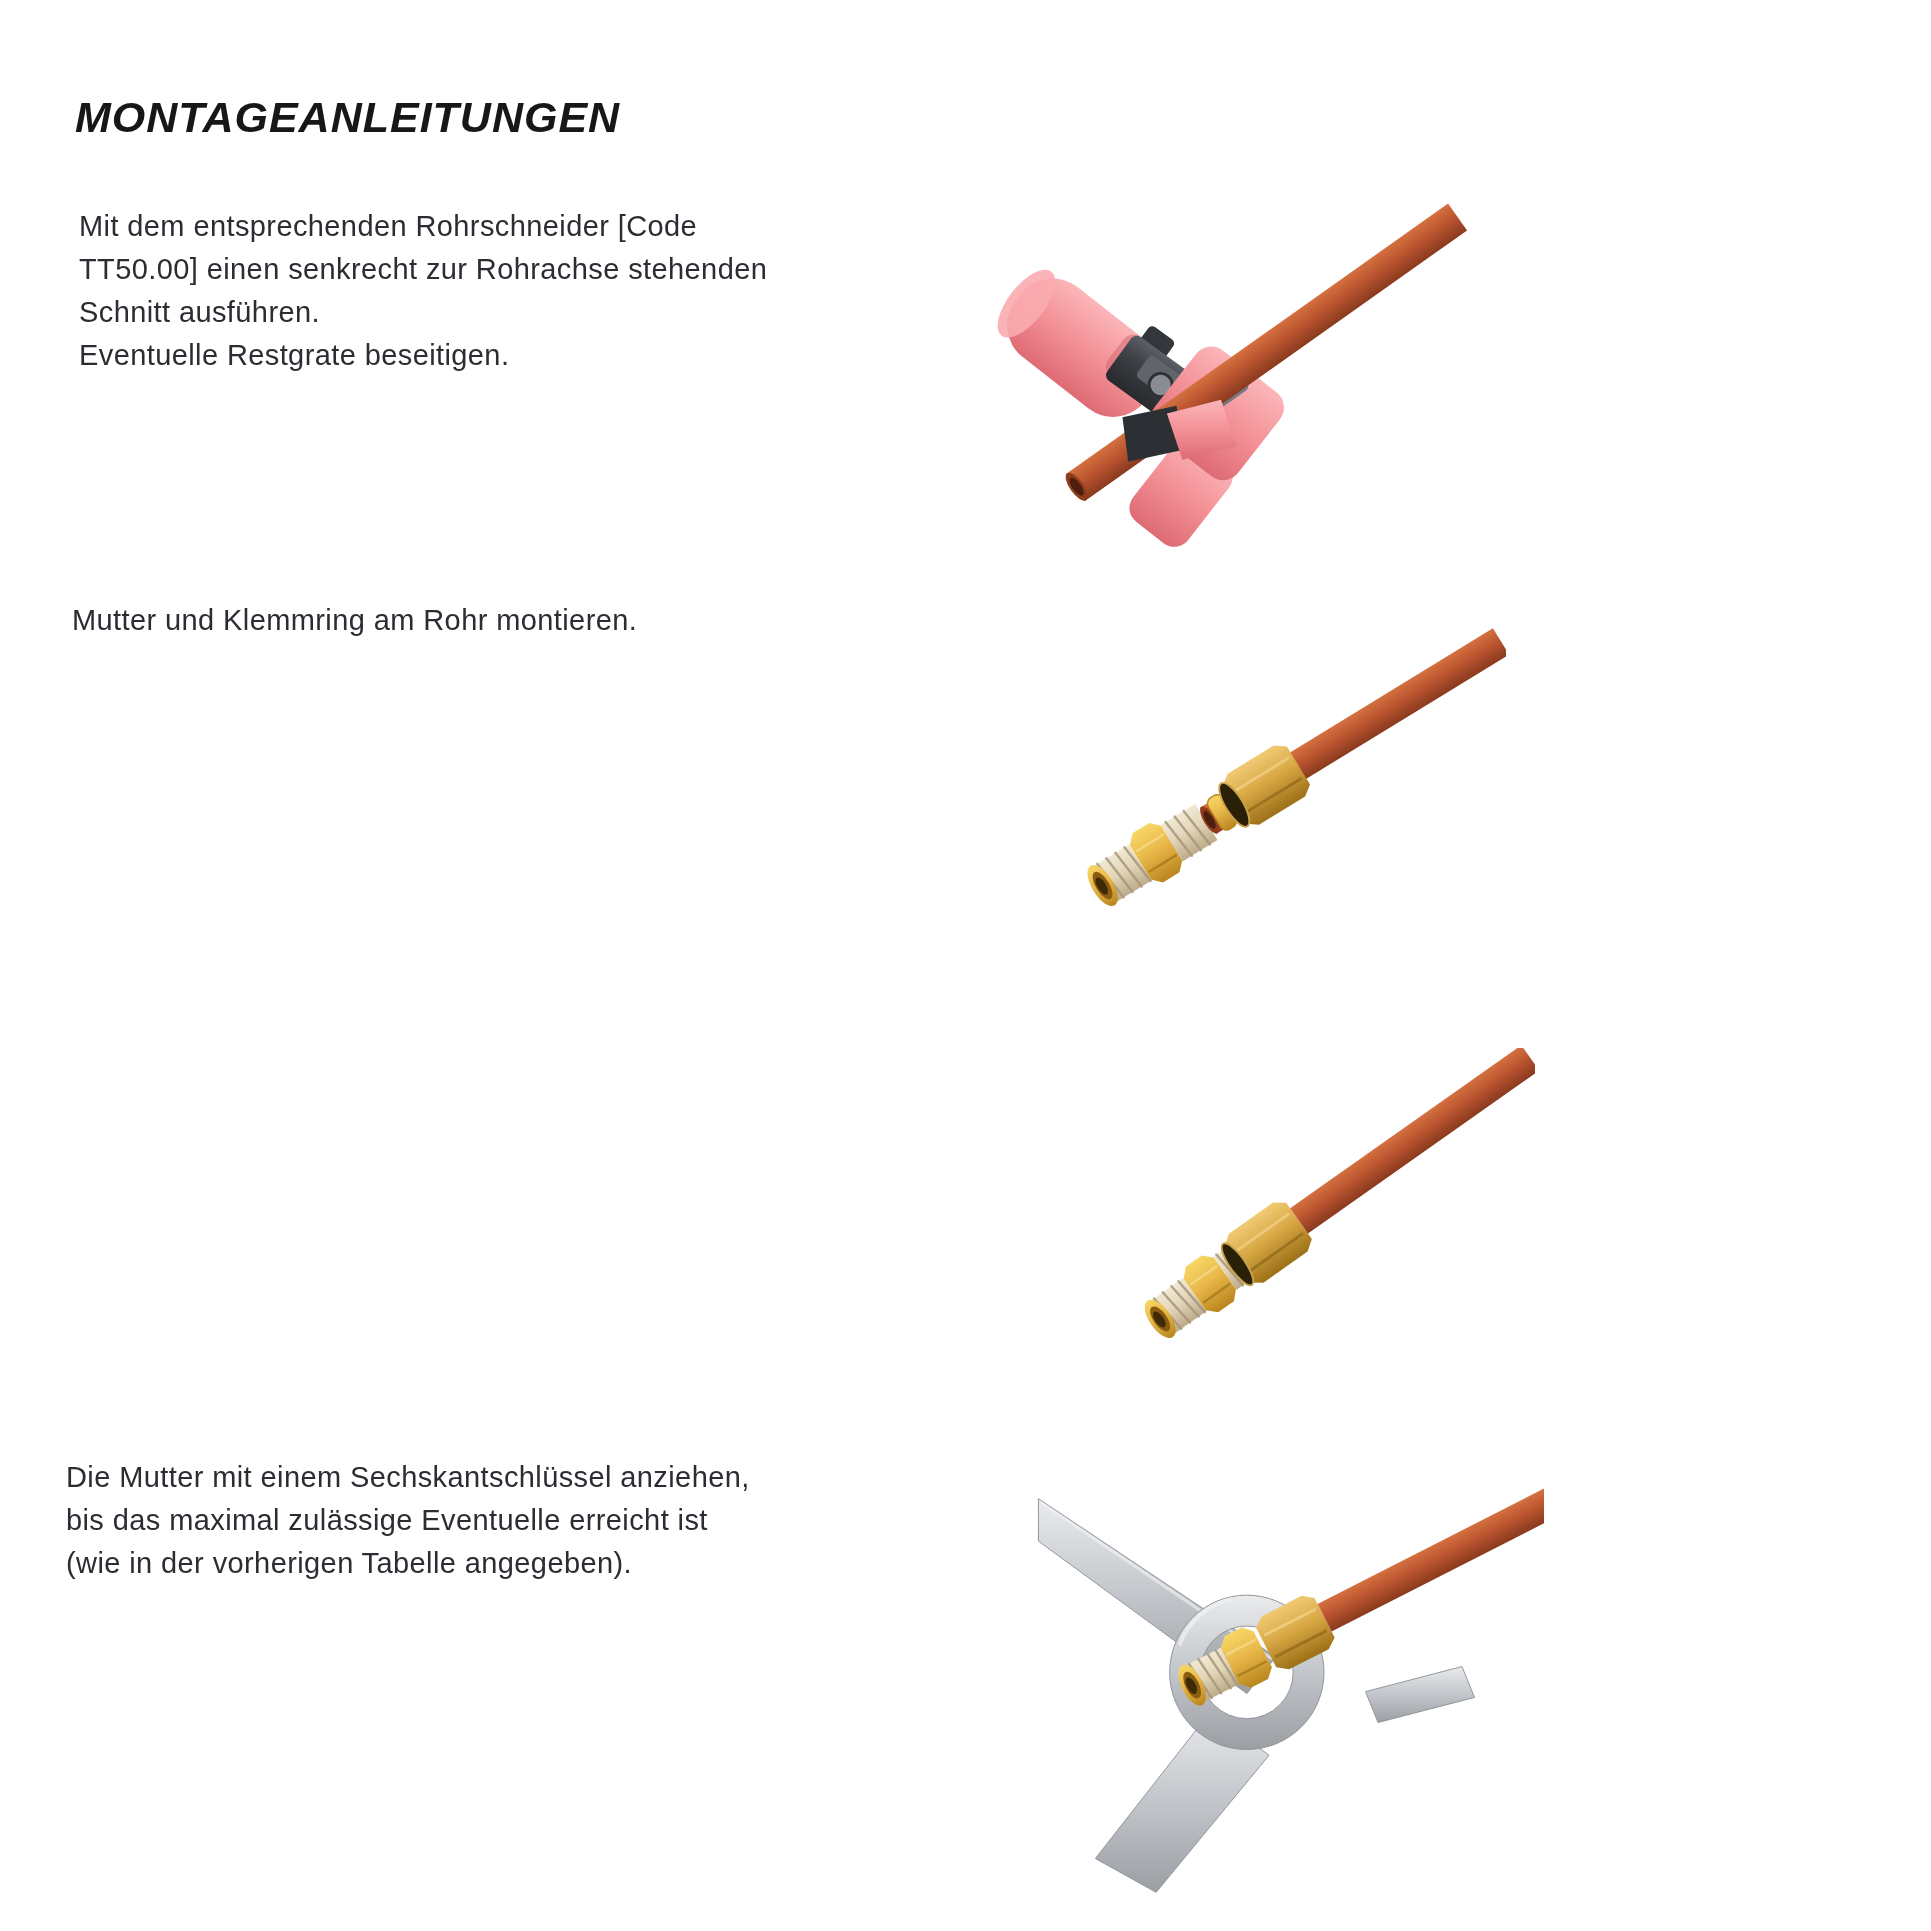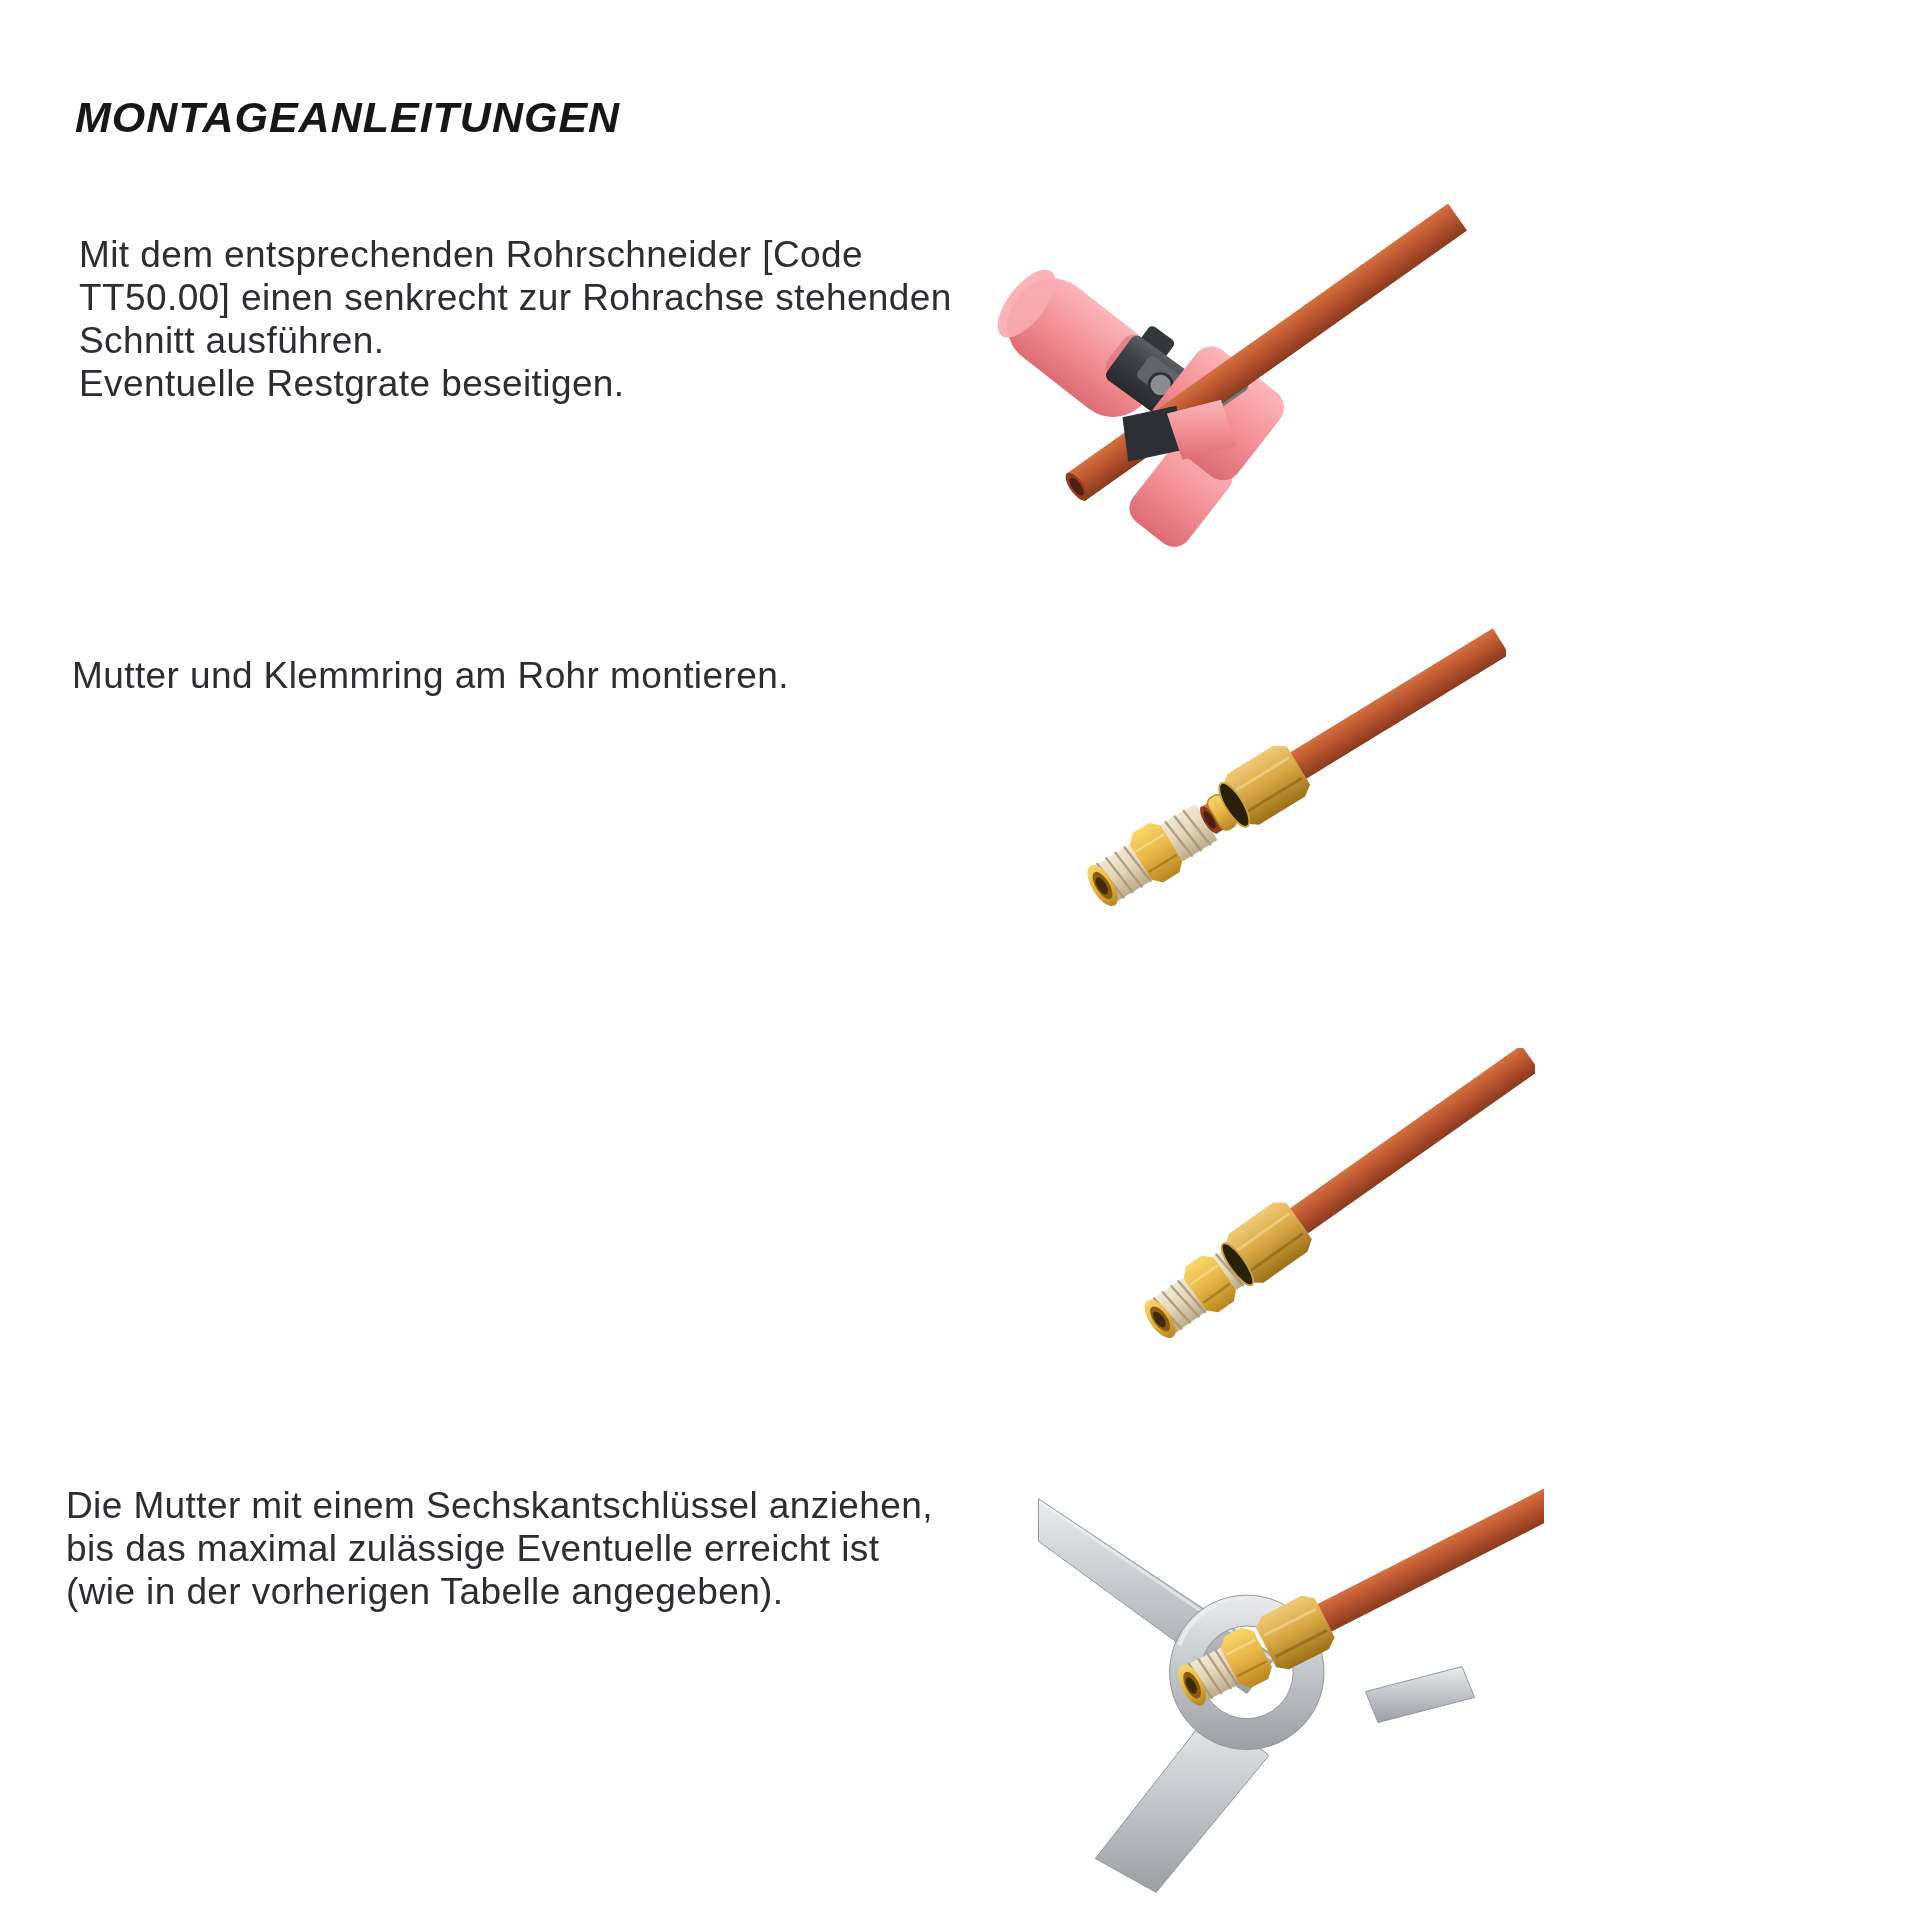--- a/index.html
+++ b/index.html
@@ -36,27 +36,26 @@
   }
   .title{
     position:absolute;left:75px;top:93px;
     font-size:43px;font-weight:700;letter-spacing:1px;
     color:var(--c-heading-text);
     white-space:nowrap;
     font-style:italic;
   }
   .step-text{
     position:absolute;
-    font-size:37px;line-height:43px;letter-spacing:0.4px;
+    font-size:29px;line-height:43px;letter-spacing:0.4px;
     color:var(--c-body-text);
     white-space:pre-line;
-    margin-top:28px;
   }
   .t1{left:79px;top:205px;width:888px;}
-  .t2{left:72px;top:626px;width:927px;}
+  .t2{left:72px;top:599px;width:927px;}
   .t3{left:75px;top:1047px;width:975px;}
   .t4{left:66px;top:1456px;width:975px;}
   .figure{position:absolute;}
   .figure svg{display:block;width:100%;height:100%;}
   .fig1{left:821px;top:164px;width:686px;height:406px;}
   .fig2{left:1004px;top:618px;width:502px;height:348px;}
   .fig3{left:1081px;top:1048px;width:454px;height:309px;}
   .fig4{left:1023px;top:1487px;width:521px;height:444px;}
   .defs-svg{position:absolute;width:0;height:0;overflow:hidden;}
   

